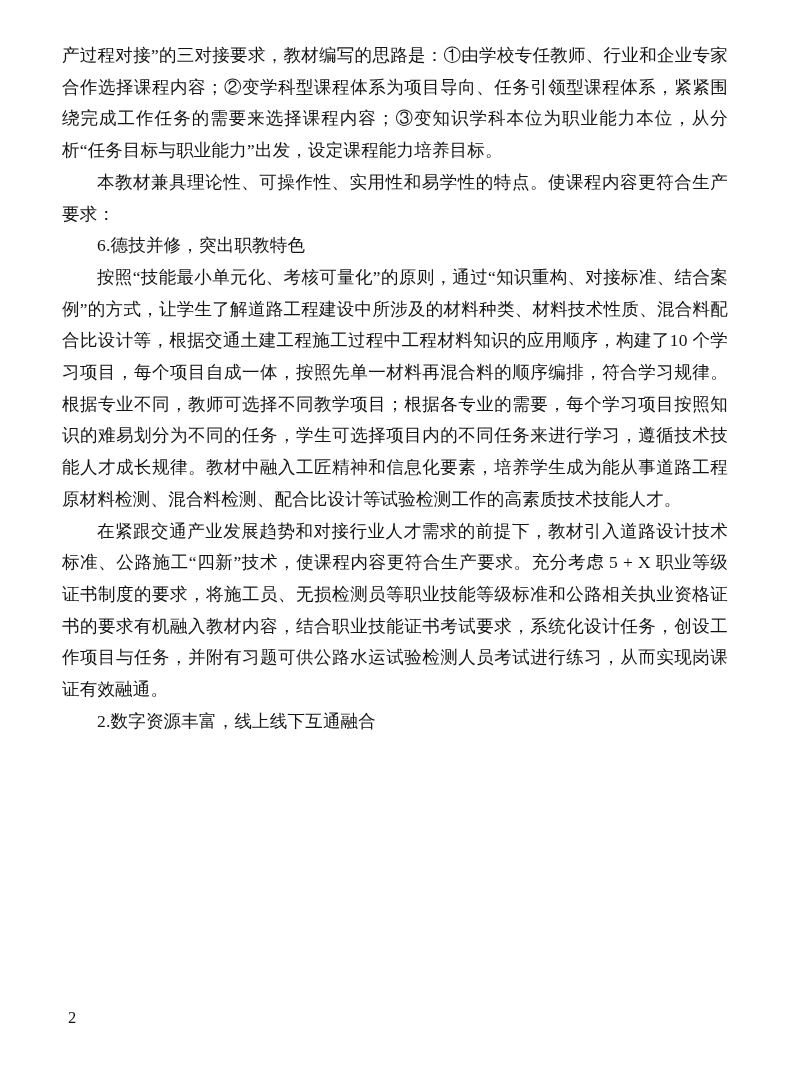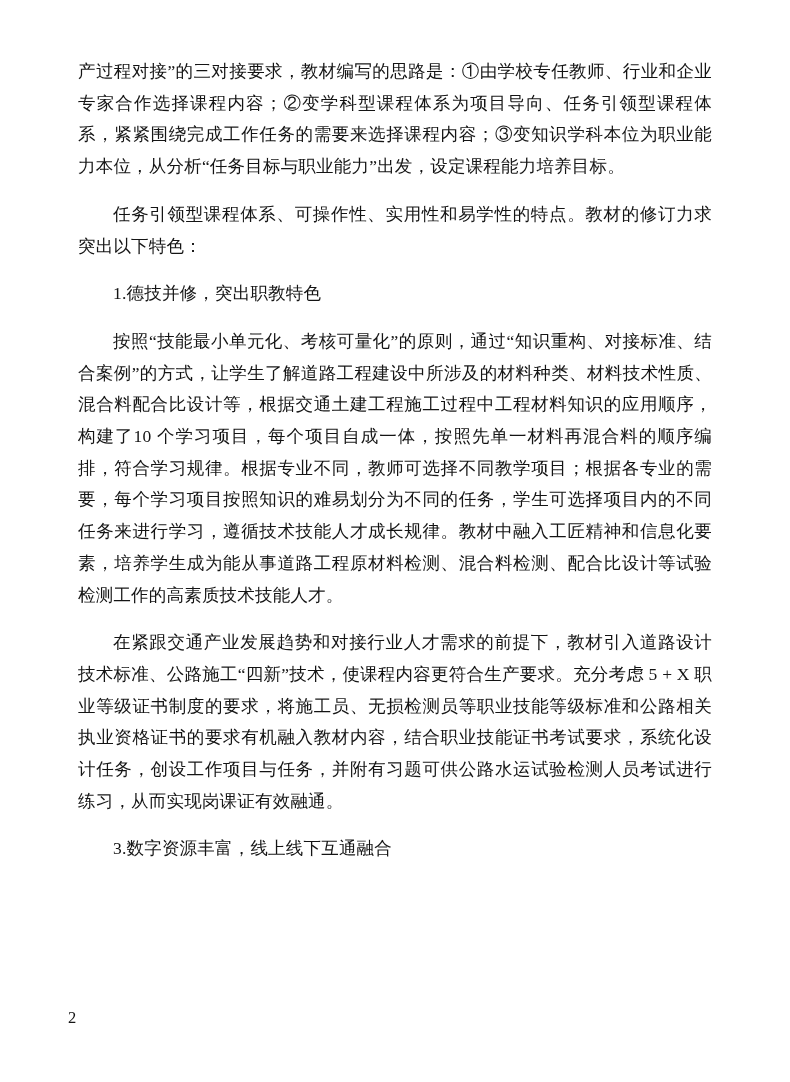--- a/index.html
+++ b/index.html
@@ -20,21 +20,21 @@
       position: absolute;
       left: 62px;
       top: 40px;
       width: 666px;
       font-size: 17.5px;
       line-height: 31.7px;
       text-align: justify;
       letter-spacing: 0.2px;
     }
     .para {
-      margin: 16px;
+      margin: 0;
       padding: 0;
     }
     .para.indent {
       text-indent: 2em;
     }
     .para.heading {
       text-indent: 2em;
     }
     .page-number {
       position: absolute;
@@ -43,20 +43,20 @@
       font-size: 16.5px;
       color: #141414;
     }
   </style>
 </head>
 <body>
 
 <div class="page">
   <div class="text-block">
     <p class="para">产过程对接”的三对接要求，教材编写的思路是：①由学校专任教师、行业和企业专家合作选择课程内容；②变学科型课程体系为项目导向、任务引领型课程体系，紧紧围绕完成工作任务的需要来选择课程内容；③变知识学科本位为职业能力本位，从分析“任务目标与职业能力”出发，设定课程能力培养目标。</p>
-    <p class="para indent">任务引领型课程体系、可操作性、实用性和易学性的特点。教材的修订力求突出以下特色：</p>
-    <p class="para heading">1.德技并修，突出职教特色</p>
+    <p class="para indent">本教材兼具理论性、可操作性、实用性和易学性的特点。使课程内容更符合生产要求：</p>
+    <p class="para heading">6.德技并修，突出职教特色</p>
     <p class="para indent">按照“技能最小单元化、考核可量化”的原则，通过“知识重构、对接标准、结合案例”的方式，让学生了解道路工程建设中所涉及的材料种类、材料技术性质、混合料配合比设计等，根据交通土建工程施工过程中工程材料知识的应用顺序，构建了10 个学习项目，每个项目自成一体，按照先单一材料再混合料的顺序编排，符合学习规律。根据专业不同，教师可选择不同教学项目；根据各专业的需要，每个学习项目按照知识的难易划分为不同的任务，学生可选择项目内的不同任务来进行学习，遵循技术技能人才成长规律。教材中融入工匠精神和信息化要素，培养学生成为能从事道路工程原材料检测、混合料检测、配合比设计等试验检测工作的高素质技术技能人才。</p>
     <p class="para indent">在紧跟交通产业发展趋势和对接行业人才需求的前提下，教材引入道路设计技术标准、公路施工“四新”技术，使课程内容更符合生产要求。充分考虑 5 + X 职业等级证书制度的要求，将施工员、无损检测员等职业技能等级标准和公路相关执业资格证书的要求有机融入教材内容，结合职业技能证书考试要求，系统化设计任务，创设工作项目与任务，并附有习题可供公路水运试验检测人员考试进行练习，从而实现岗课证有效融通。</p>
-    <p class="para heading">3.数字资源丰富，线上线下互通融合</p>
+    <p class="para heading">2.数字资源丰富，线上线下互通融合</p>
   </div>
   <div class="page-number">2</div>
 </div>
 
 </body></html>

